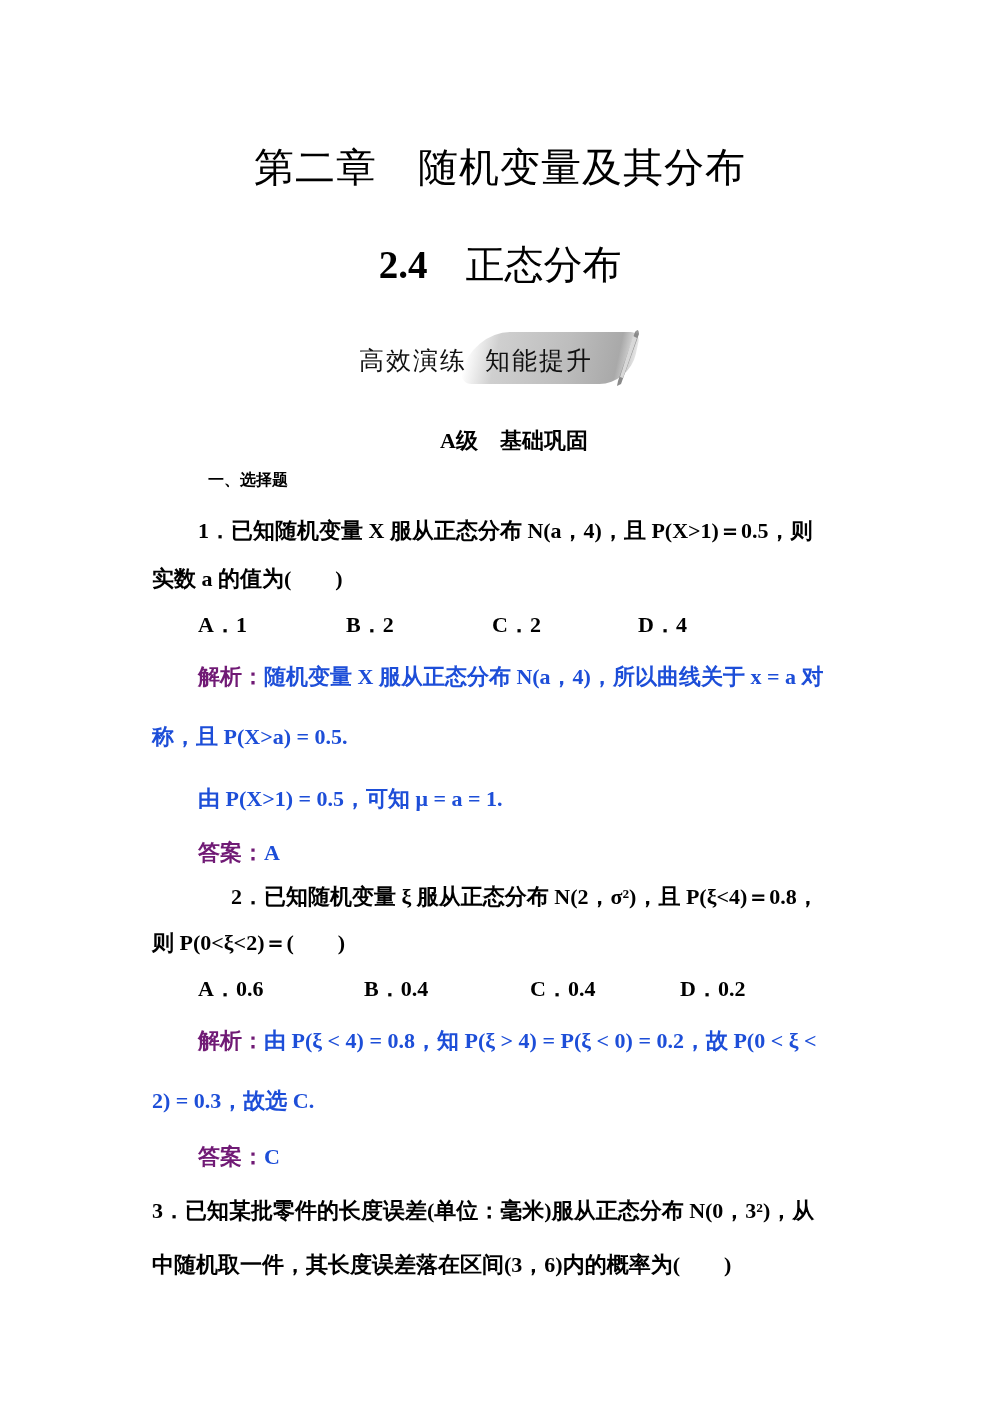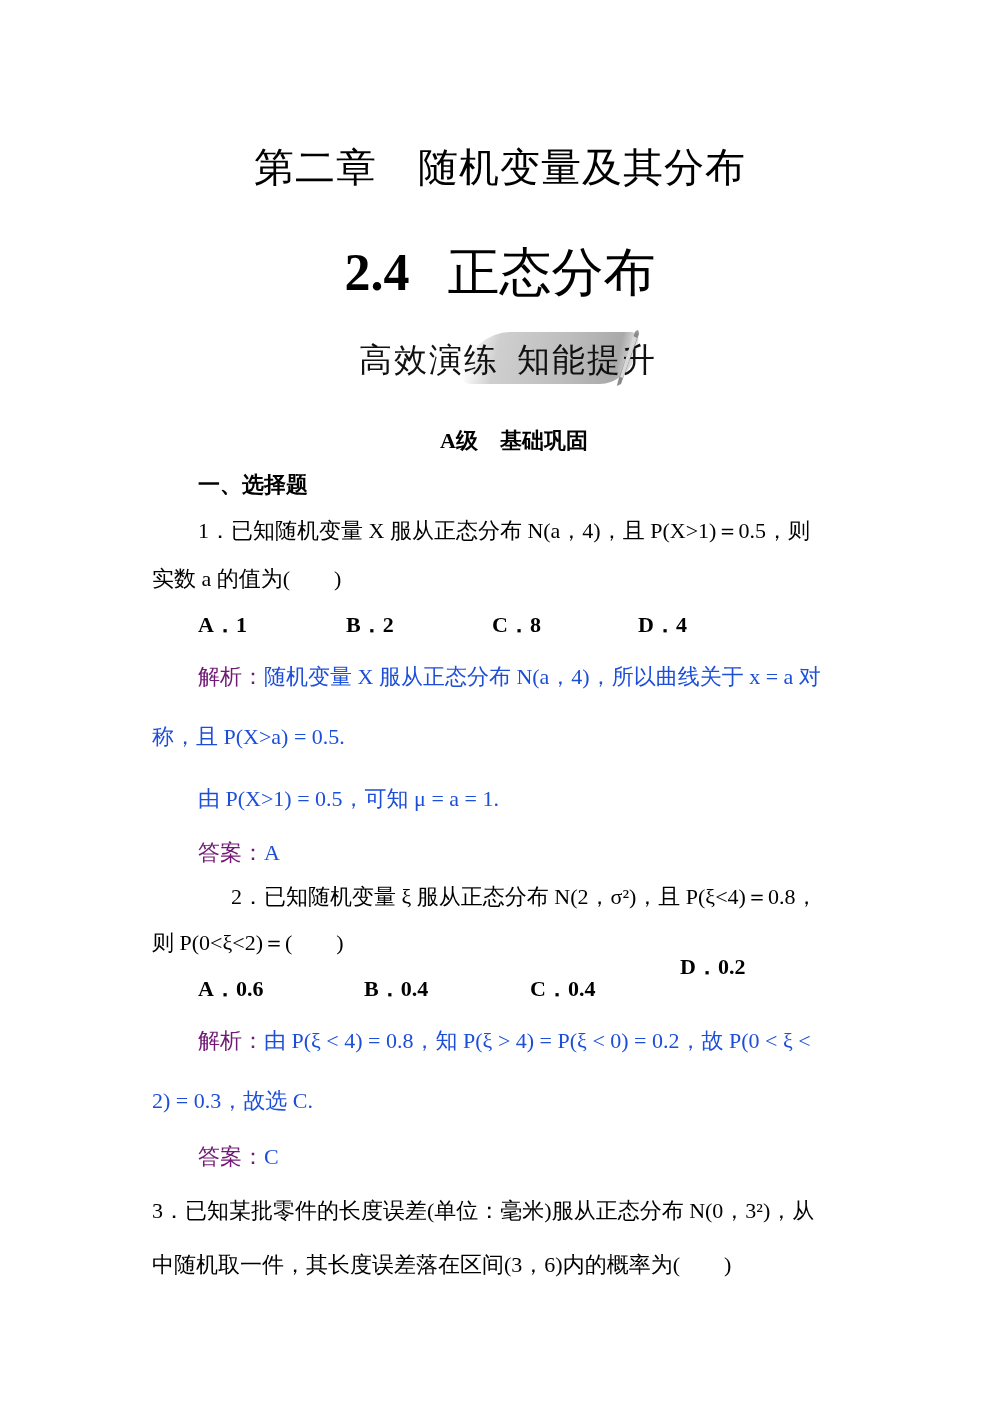--- a/index.html
+++ b/index.html
@@ -1,32 +1,32 @@
 <!DOCTYPE html>
 <html><head>
 <meta charset="utf-8">
 <style>
   html, body { margin: 0; padding: 0; background: #ffffff; }
   body { width: 1000px; height: 1414px; position: relative; overflow: hidden;
          font-family: "Liberation Serif", "DejaVu Serif", serif; color: #000; }
   .abs { position: absolute; white-space: nowrap; }
   .chapter-title { top: 140px; left: 0; width: 1000px; text-align: center; font-size: 40px; font-weight: normal; letter-spacing: 1px; }
-  .section-title { top: 238px; left: 0; width: 1000px; text-align: center; font-size: 52px; }
+  .section-title { top: 238px; left: 0; width: 1000px; text-align: center; font-size: 39px; }
   .section-title .num { font-weight: bold; margin-right: 38px; }
   .banner { top: 326px; left: 345px; width: 300px; height: 66px; }
   .banner-brush { position: absolute; left: 120px; top: 6px; width: 170px; height: 52px;
     background: linear-gradient(90deg, rgba(200,200,200,0) 0%, #cfcfcf 18%, #bdbdbd 60%, #a9a9a9 90%, rgba(170,170,170,0.3) 100%);
     border-radius: 40px 10px 30px 12px; transform: skewX(-12deg); }
-  .banner-text { position: absolute; left: 14px; top: 12px; font-family: "DejaVu Sans", sans-serif; font-size: 33px; letter-spacing: 2px; color: #111; }
+  .banner-text { position: absolute; left: 14px; top: 18px; font-family: "DejaVu Sans", sans-serif; font-size: 25px; letter-spacing: 2px; color: #111; }
   .banner-text .gap { display: inline-block; width: 18px; }
   .brush-icon { position: absolute; left: 268px; top: 2px; width: 28px; height: 62px; }
   .level-title { top: 426px; left: 440px; font-size: 22px; font-weight: bold; }
   .level-title .gap { display: inline-block; width: 22px; }
-  .q-section { top: 470px; left: 198px; font-size: 22px; font-weight: bold; }
-  .line { font-size: 22px; font-weight: normal; }
+  .q-section { top: 470px; left: 208px; font-size: 16px; font-weight: bold; }
+  .line { font-size: 22px; font-weight: bold; }
   .red { color: #1d4ed8; }
   .blue { color: #701a75; }
   .opt { position: absolute; font-size: 22px; font-weight: bold; }
 </style>
 </head>
 <body>
 
 <div class="abs chapter-title">第二章　随机变量及其分布</div>
 
 <div class="abs section-title">
@@ -48,38 +48,38 @@
 <div class="abs level-title">
   <span>A级</span><span class="gap"></span><span>基础巩固</span>
 </div>
 
 <div class="abs q-section">一、选择题</div>
 
 <div class="abs line" style="top:516px; left:198px;">1．已知随机变量 X 服从正态分布 N(a，4)，且 P(X&gt;1)＝0.5，则</div>
 <div class="abs line" style="top:564px; left:152px;">实数 a 的值为(　　)</div>
 <div class="opt" style="top:610px; left:198px;">A．1</div>
 <div class="opt" style="top:610px; left:346px;font-family:Liberation Serif, serif;">B．2</div>
-<div class="opt" style="top:610px; left:492px;">C．8</div>
+<div class="opt" style="top:610px; left:492px;">C．2</div>
 <div class="opt" style="top:610px; left:638px;">D．4</div>
 
 <div class="abs line" style="top:662px; left:198px;">
   <span class="blue">解析：</span><span class="red">随机变量 X 服从正态分布 N(a，4)，所以曲线关于 x = a 对</span>
 </div>
 <div class="abs line red" style="top:722px; left:152px;">称，且 P(X&gt;a) = 0.5.</div>
 <div class="abs line red" style="top:784px; left:198px;">由 P(X&gt;1) = 0.5，可知 μ = a = 1.</div>
 <div class="abs line" style="top:838px; left:198px;">
   <span class="blue">答案：</span><span class="red">A</span>
 </div>
 
 <div class="abs line" style="top:882px; left:198px;margin-left:33px;">2．已知随机变量 ξ 服从正态分布 N(2，σ²)，且 P(ξ&lt;4)＝0.8，</div>
 <div class="abs line" style="top:928px; left:152px;">则 P(0&lt;ξ&lt;2)＝(　　)</div>
 <div class="opt" style="top:974px; left:198px;">A．0.6</div>
 <div class="opt" style="top:974px; left:364px;">B．0.4</div>
 <div class="opt" style="top:974px; left:530px;">C．0.4</div>
-<div class="opt" style="top:952px; left:680px;">D．0.2</div>
+<div class="opt" style="top:974px; left:680px;">D．0.2</div>
 
 <div class="abs line" style="top:1026px; left:198px;">
   <span class="blue">解析：</span><span class="red">由 P(ξ &lt; 4) = 0.8，知 P(ξ &gt; 4) = P(ξ &lt; 0) = 0.2，故 P(0 &lt; ξ &lt;</span>
 </div>
 <div class="abs line red" style="top:1086px; left:152px;">2) = 0.3，故选 C.</div>
 <div class="abs line" style="top:1142px; left:198px;">
   <span class="blue">答案：</span><span class="red">C</span>
 </div>
 
 <div class="abs line" style="top:1196px; left:152px;">3．已知某批零件的长度误差(单位：毫米)服从正态分布 N(0，3²)，从</div>

